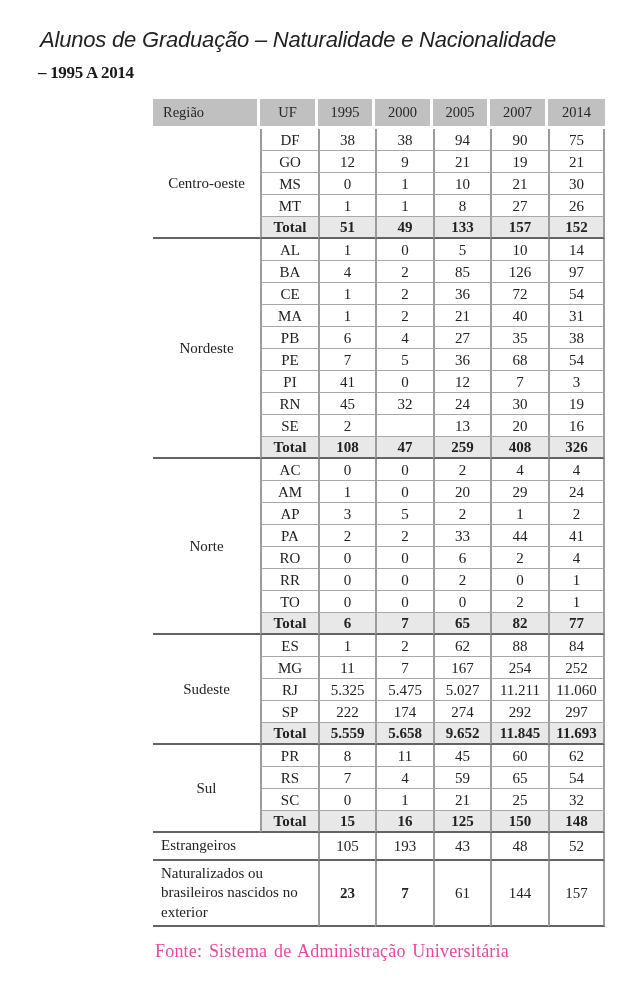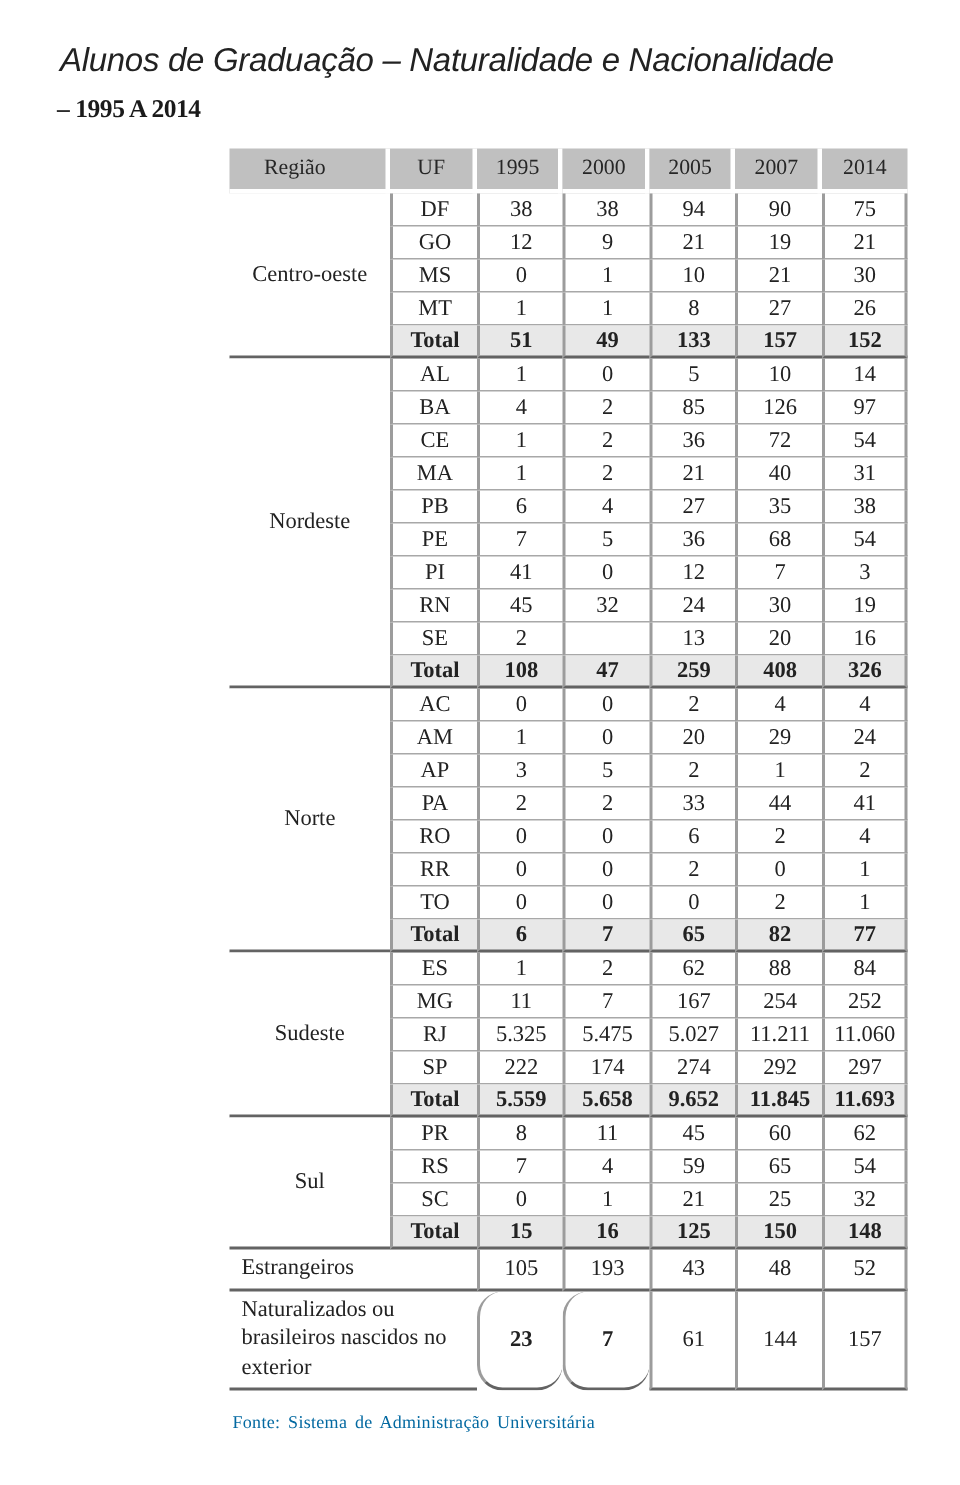--- a/index.html
+++ b/index.html
@@ -41,21 +41,21 @@
     background:var(--header-bg);
     font-weight:normal;
     font-size:14.5px;
     color:#262626;
     height:30px;
     border-right:3px solid #fff;
     border-bottom:3px solid #fff;
     text-align:center;
     padding:0 2px;
   }
-  th.h-region{text-align:left;padding-left:23px;}
+  th.h-region{text-align:left;padding-left:10px;}
   th:last-child{border-right:0;}
   td{
     height:22px;line-height:20px;
     vertical-align:middle;
     text-align:center;
     padding:0 2px;
     color:#222;
   }
   td.region-cell{
     border-bottom:2px solid var(--separator);
@@ -76,24 +76,24 @@
   }
   tr.extra-row td{border-bottom:2px solid var(--separator);}
   tr.extra-row td.label-cell{
     text-align:left;
     padding:3px 6px 3px 8px;
     line-height:1.3;
   }
   tr.extra-row td.val-cell{border-left:2px solid var(--grid);}
   tr.extra-0 td{height:25px;margin-top:46px;}
   tr.extra-1 td{height:64px;}
-  td.bold{font-weight:bold;border-radius:17px;}
+  td.bold{font-weight:bold;}
   .source{
-    font-size:12px;
-    color:#0369a1;
+    font-size:18px;
+    color:#ec4899;
     margin:14px 0 0 155px;
     letter-spacing:0.2px;
     word-spacing:2px;
     font-family:Liberation Serif, serif;
   }
 </style>
 </head>
 <body>
 
 <div class="page">

